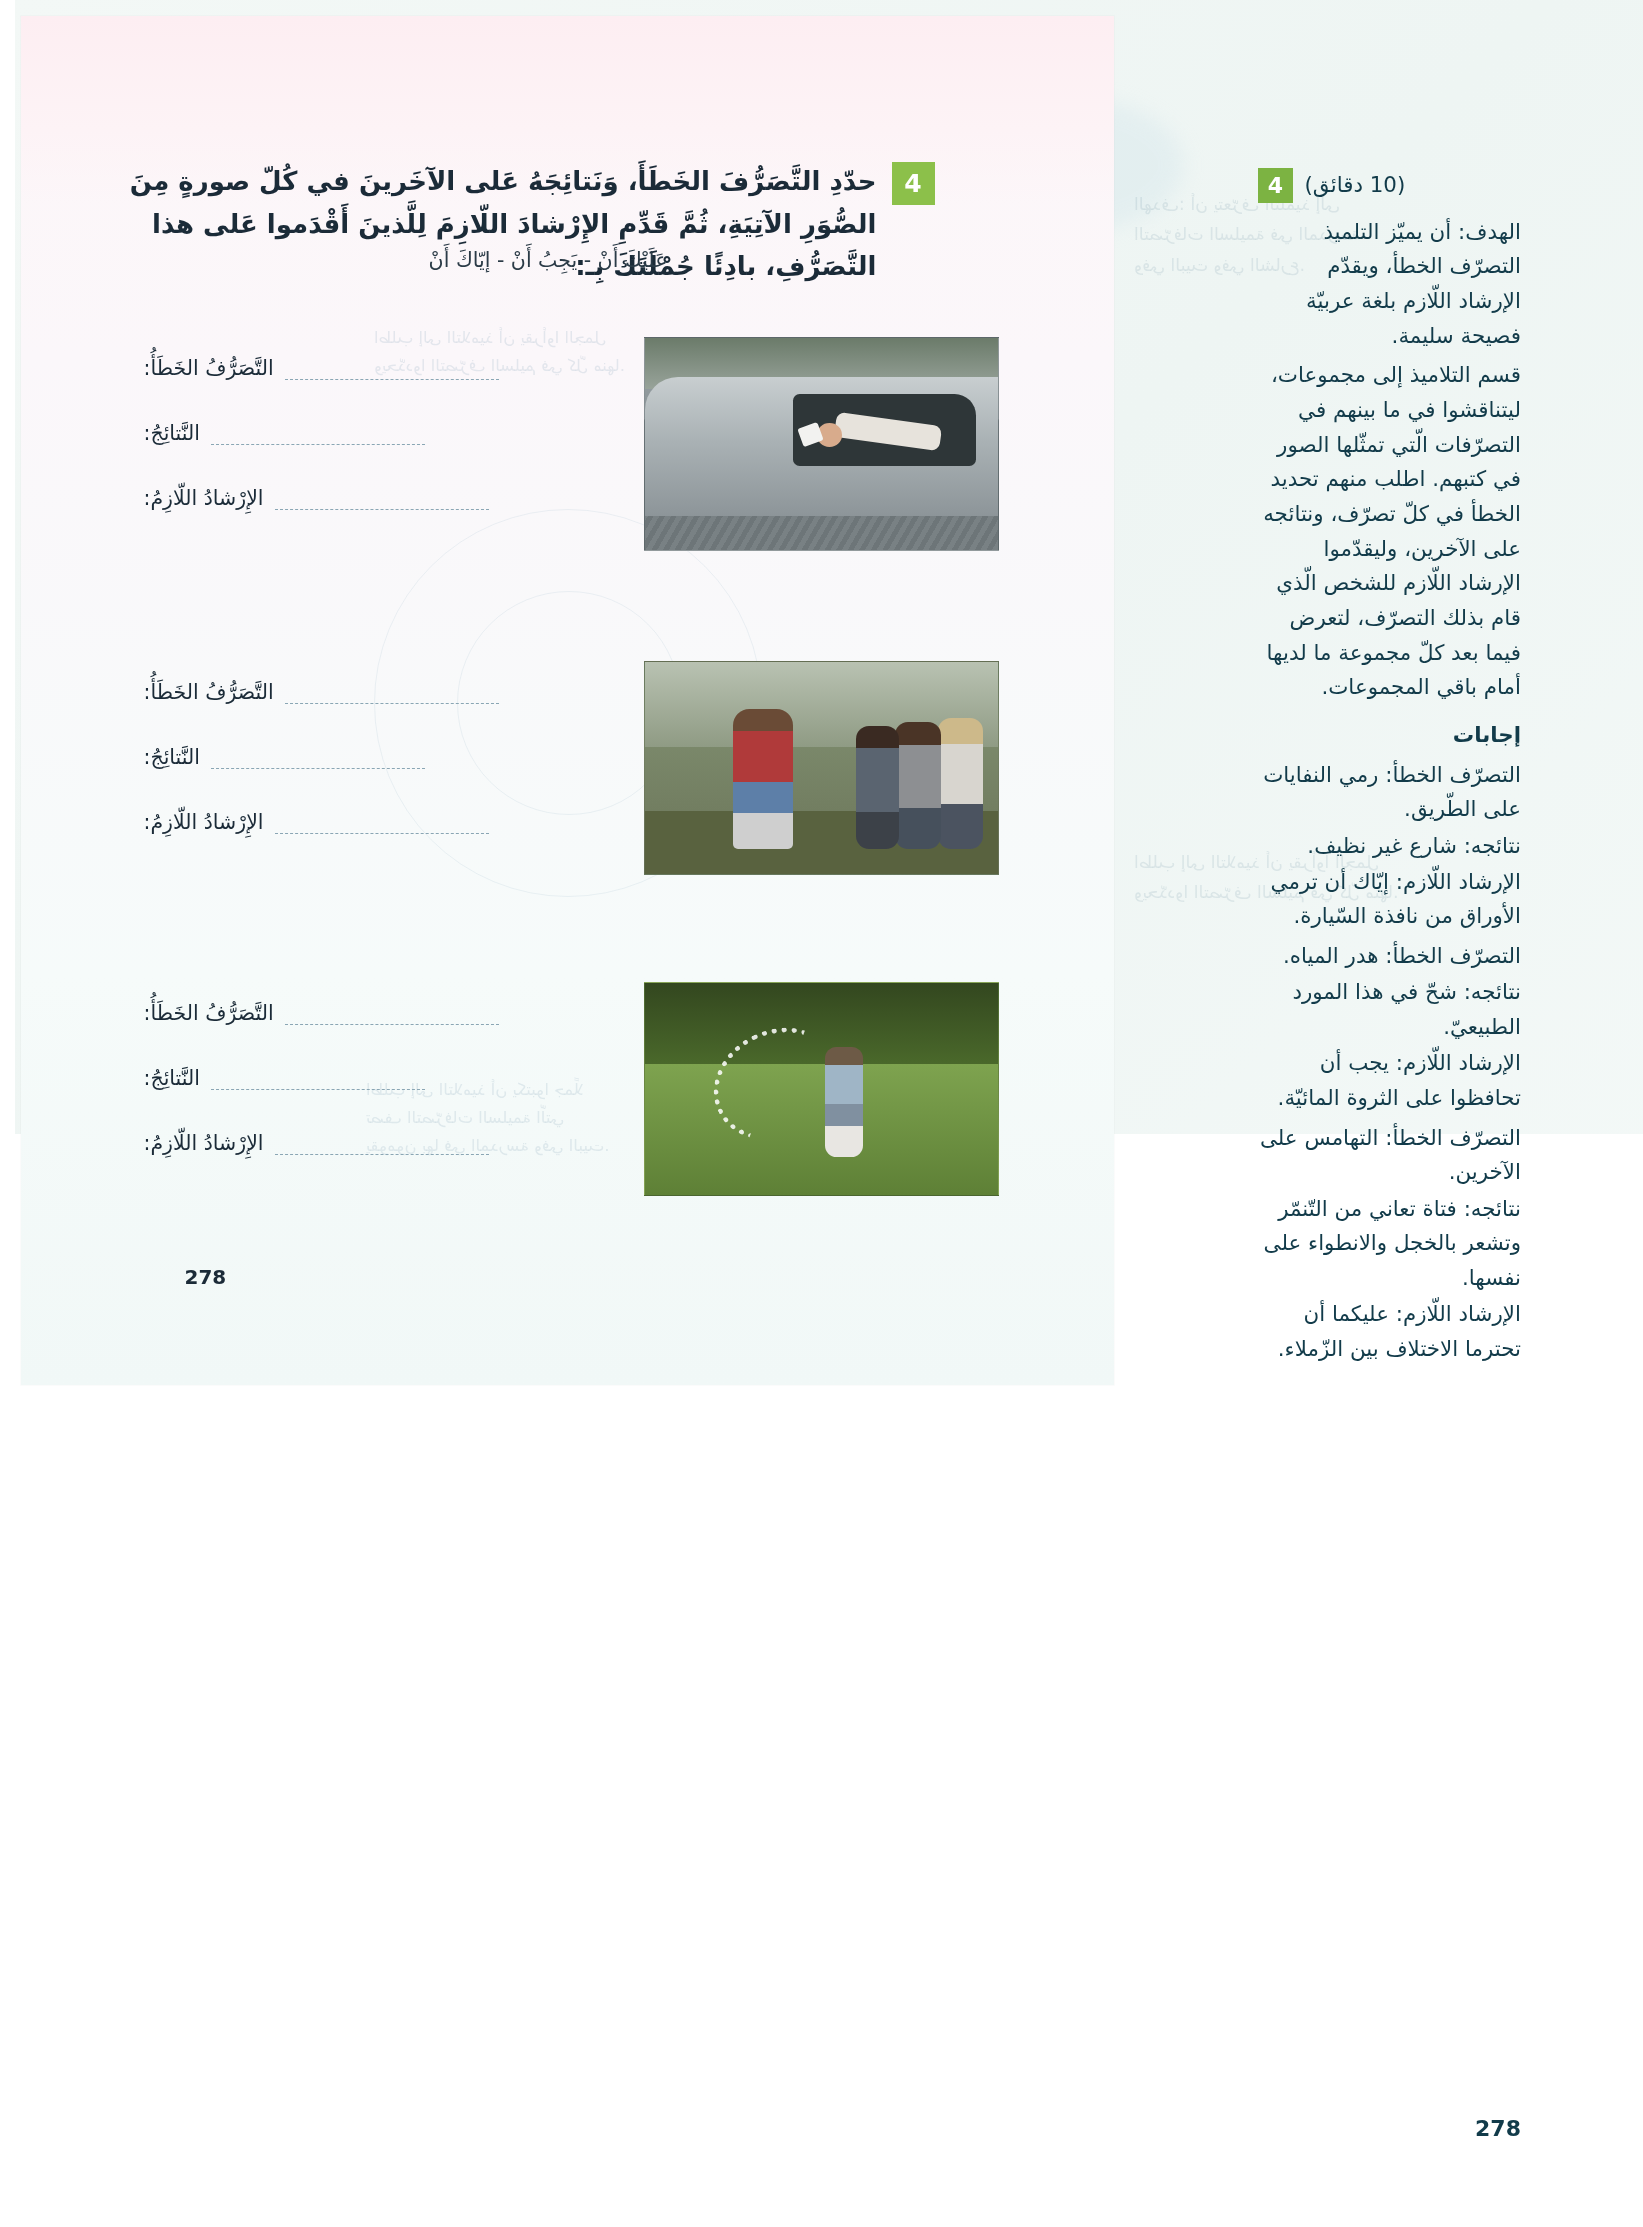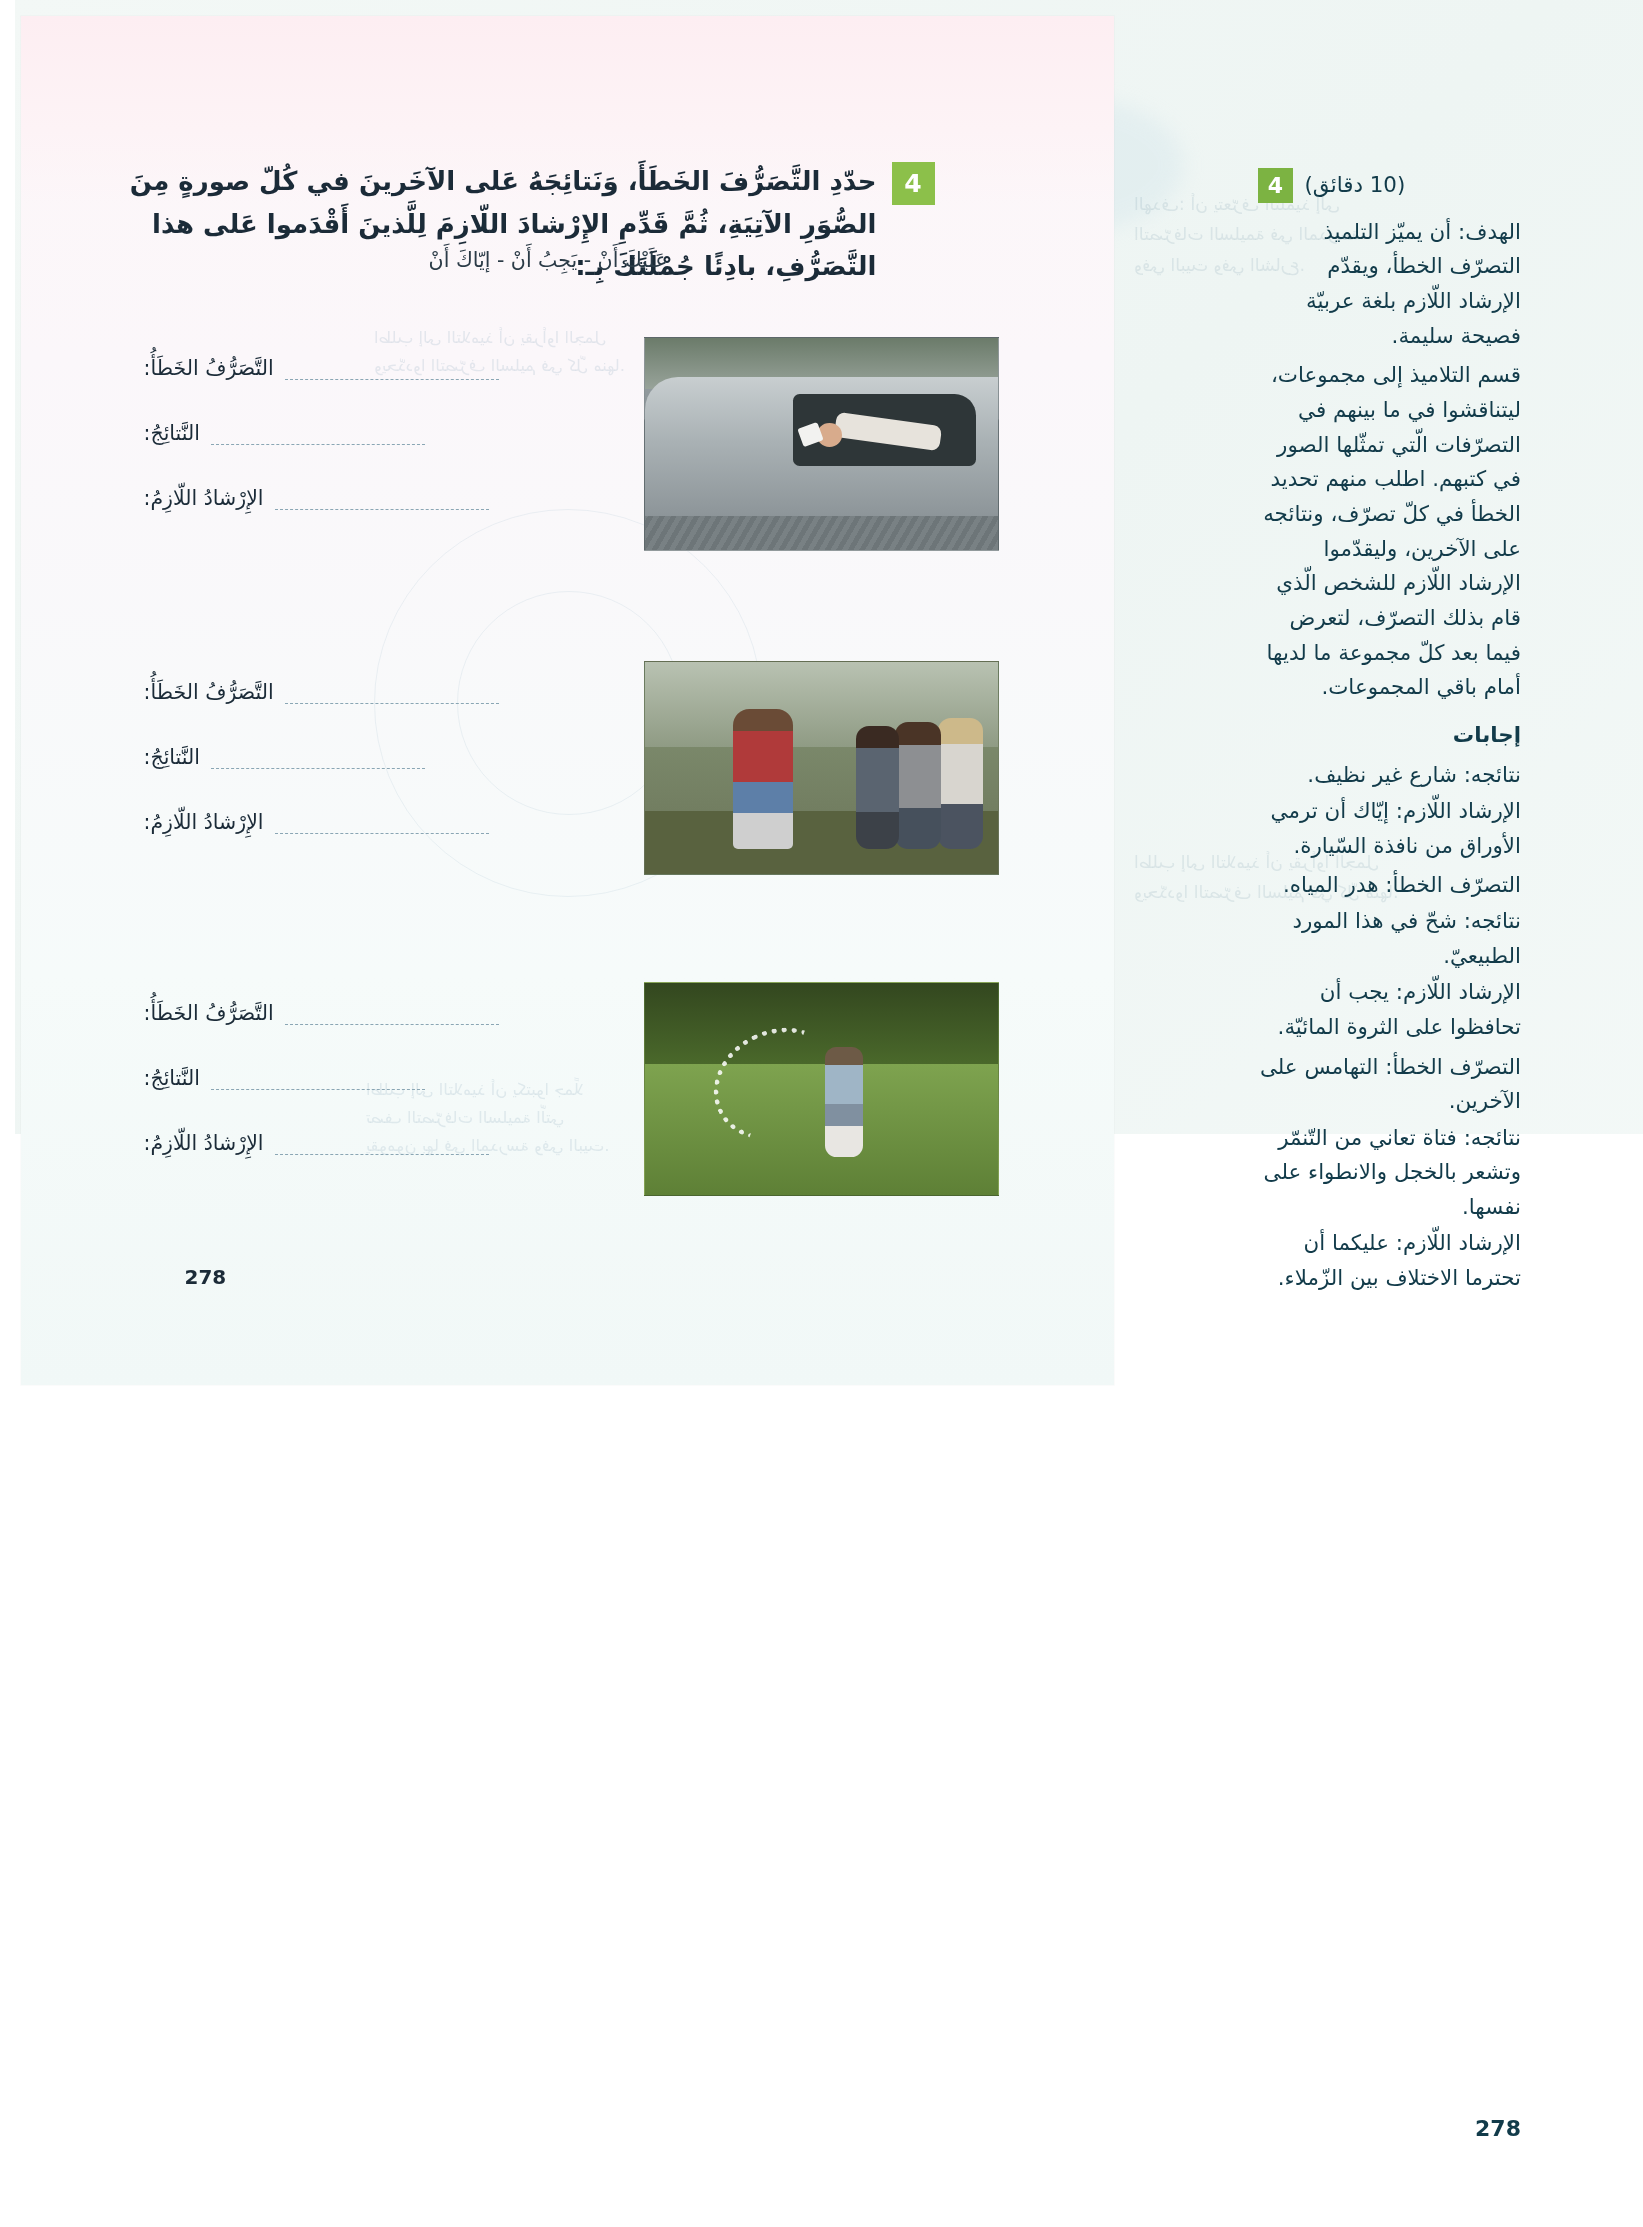--- a/index.html
+++ b/index.html
@@ -440,20 +440,21 @@
       <div class="act-num">4</div>
       <div class="act-time">(10 دقائق)</div>
     </div>
 
     <p>الهدف: أن يميّز التلميذ التصرّف الخطأ، ويقدّم الإرشاد اللّازم بلغة عربيّة فصيحة سليمة.</p>
     <p>قسم التلاميذ إلى مجموعات، ليتناقشوا في ما بينهم في التصرّفات الّتي تمثّلها الصور في كتبهم. اطلب منهم تحديد الخطأ في كلّ تصرّف، ونتائجه على الآخرين، وليقدّموا الإرشاد اللّازم للشخص الّذي قام بذلك التصرّف، لتعرض فيما بعد كلّ مجموعة ما لديها أمام باقي المجموعات.</p>
 
     <p class="answers-title">إجابات</p>
 
     <p>
+      <span class="ans-item">التصرّف الخطأ: رمي النفايات على الطّريق.</span>
       <span class="ans-sub">نتائجه: شارع غير نظيف.</span>
       <span class="ans-sub">الإرشاد اللّازم: إيّاك أن ترمي الأوراق من نافذة السّيارة.</span>
     </p>
     <p>
       <span class="ans-item">التصرّف الخطأ: هدر المياه.</span>
       <span class="ans-sub">نتائجه: شحّ في هذا المورد الطبيعيّ.</span>
       <span class="ans-sub">الإرشاد اللّازم: يجب أن تحافظوا على الثروة المائيّة.</span>
     </p>
     <p>
       <span class="ans-item">التصرّف الخطأ: التهامس على الآخرين.</span>

